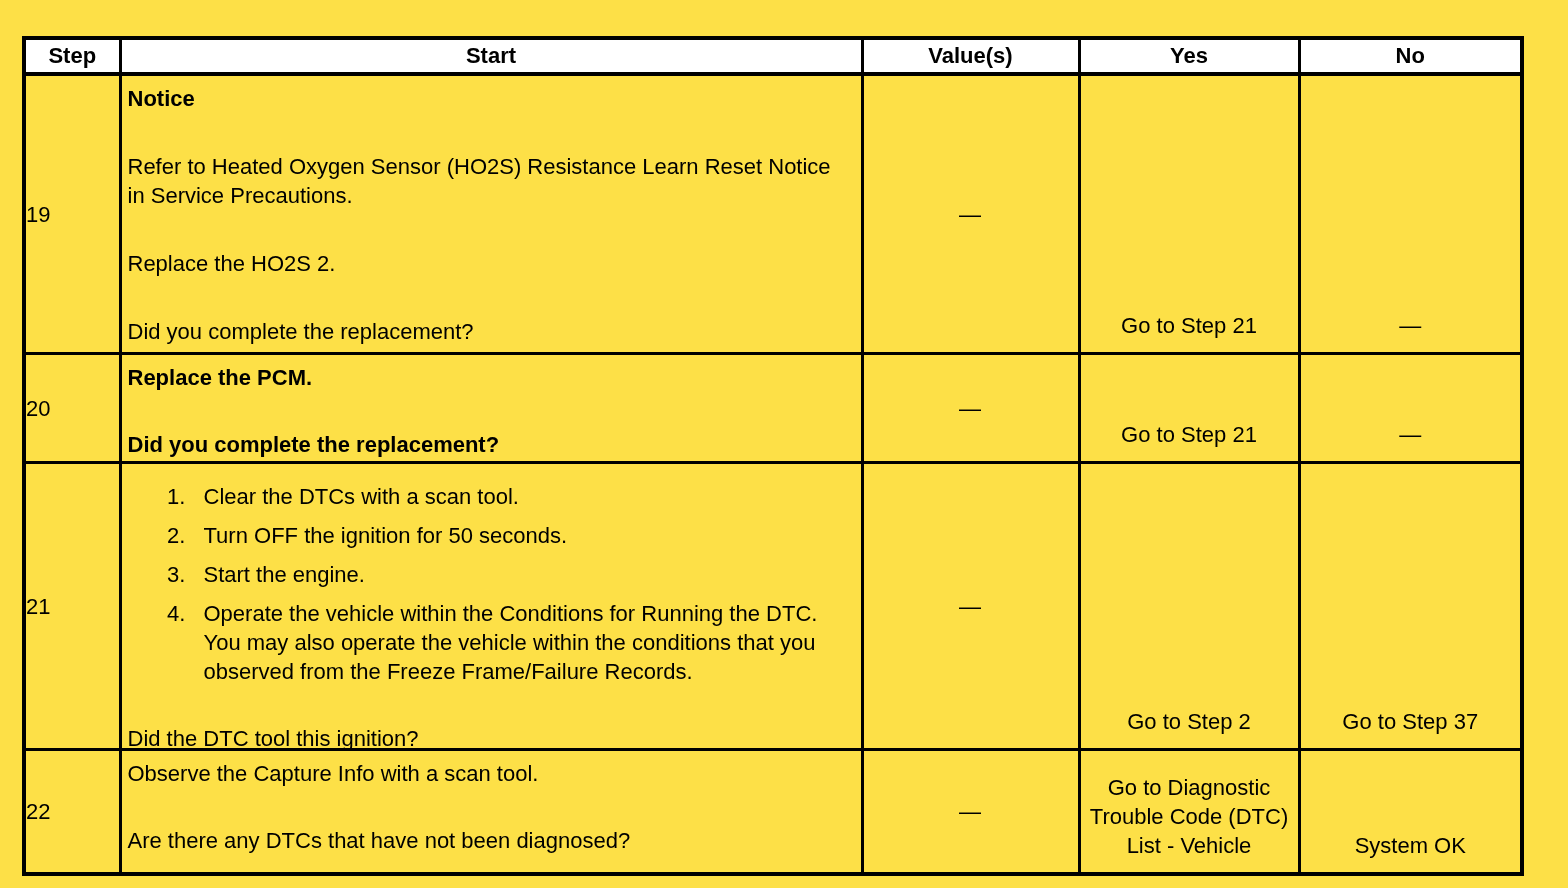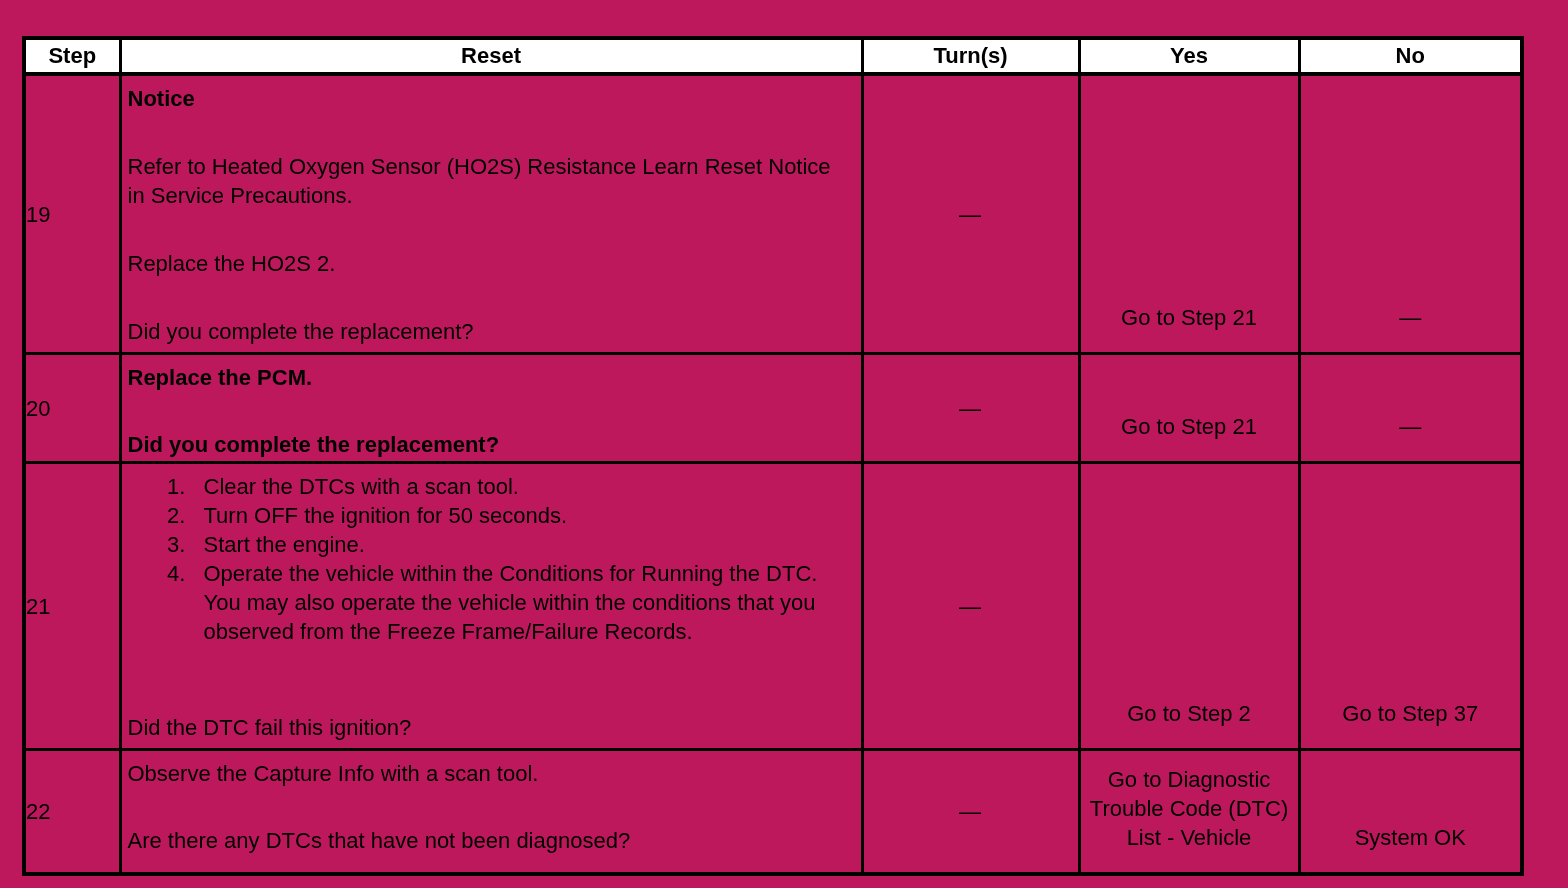--- a/index.html
+++ b/index.html
@@ -5,21 +5,21 @@
   * { margin: 0; padding: 0; box-sizing: border-box; }
   html, body {
     background: #ffffff;
     font-family: "Liberation Sans", sans-serif;
     color: #000000;
   }
   .sheet {
     position: relative;
     width: 1568px;
     height: 888px;
-    background: #be185d;
+    background: #fde047;
     overflow: hidden;
   }
   table.diag {
     position: absolute;
     left: 22px;
     top: 36px;
     width: 1498px;
     border-collapse: collapse;
     table-layout: fixed;
     border: 4px solid #000;
@@ -72,53 +72,54 @@
   .r22 .action-flex { height: 96px; }
 
   .bold { font-weight: bold; }
 
   ol.action-steps {
     margin: 0;
     padding-left: 64px;
   }
   ol.action-steps li {
     padding-left: 12px;
+    margin-top: 10px;
   }
 
   td.value-cell {
     text-align: center;
     vertical-align: middle;
     letter-spacing: 1px;
   }
   td.yes-cell, td.no-cell {
     text-align: center;
     vertical-align: bottom;
-    padding: 4px 6px 20px 6px;
+    padding: 4px 6px 12px 6px;
   }
   td.yes-cell.multiline {
     padding-top: 6px;
   }
 </style>
 </head>
 <body>
 
 <div class="sheet">
   <table class="diag">
     <colgroup>
       <col class="c-step">
         <col class="c-action">
         <col class="c-value">
         <col class="c-yes">
         <col class="c-no">
     </colgroup>
     <thead>
       <tr>
         <th>Step</th>
-        <th>Reset</th>
-        <th>Turn(s)</th>
+        <th>Start</th>
+        <th>Value(s)</th>
         <th>Yes</th>
         <th>No</th>
       </tr>
     </thead>
     <tbody>
 
       <tr class="r19">
         <td class="step-cell">19</td>
         <td class="action-cell">
           <div class="action-flex">
@@ -149,21 +150,21 @@
       <tr class="r21">
         <td class="step-cell">21</td>
         <td class="action-cell">
           <div class="action-flex">
             <ol class="action-steps">
               <li>Clear the DTCs with a scan tool.</li>
               <li>Turn OFF the ignition for 50 seconds.</li>
               <li>Start the engine.</li>
               <li>Operate the vehicle within the Conditions for Running the DTC. You may also operate the vehicle within the conditions that you observed from the Freeze Frame/Failure Records.</li>
             </ol>
-            <p>Did the DTC fail this ignition?</p>
+            <p>Did the DTC tool this ignition?</p>
           </div>
         </td>
         <td class="value-cell">—</td>
         <td class="yes-cell">Go to Step 2</td>
         <td class="no-cell">Go to Step 37</td>
       </tr>
 
       <tr class="r22">
         <td class="step-cell">22</td>
         <td class="action-cell">

